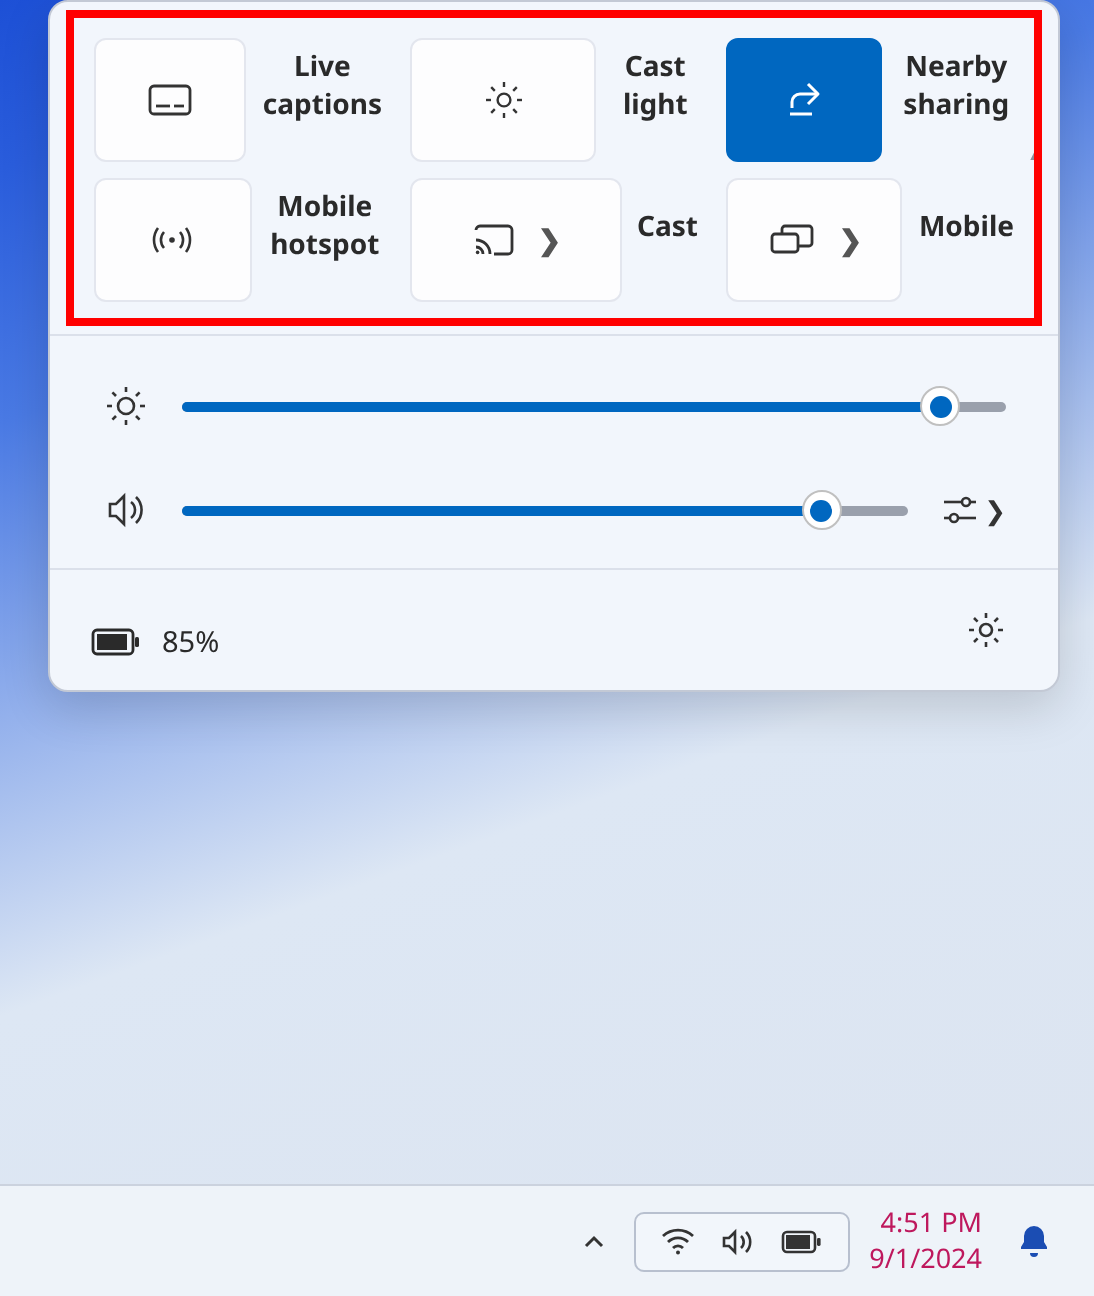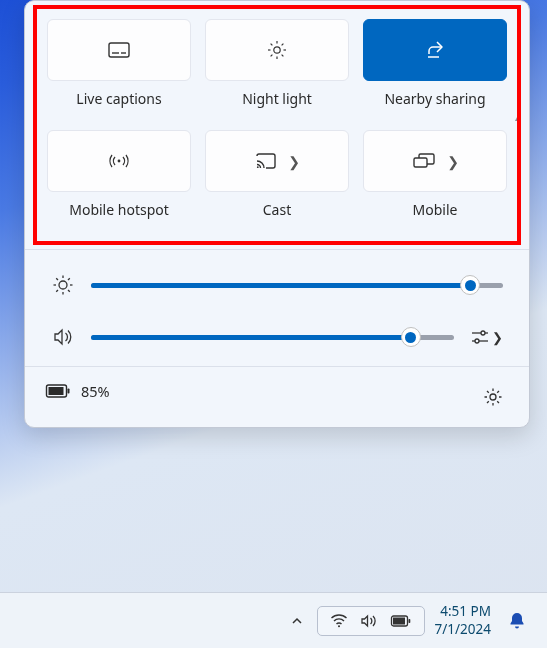--- a/index.html
+++ b/index.html
@@ -28,21 +28,21 @@
     left: 8px; right: 8px; top: 4px; bottom: 4px;
     border: 4px solid #ff0000;
     pointer-events: none;
   }
   .tiles-grid {
     display: grid;
     grid-template-columns: repeat(3, 1fr);
     column-gap: 14px;
     row-gap: 8px;
   }
-  .tile-slot { display: flex; flex-direction: column; align-items: center; gap: 8px; }
+  .tile-slot { display: flex; flex-direction: row; align-items: center; gap: 8px; font-weight: bold; }
   .tile-btn {
     width: 100%; height: 62px;
     border-radius: 6px;
     display: flex; align-items: center; justify-content: center; gap: 6px;
     background: #fdfdfe;
     border: 1px solid #e3e6ee;
     cursor: pointer;
     color: #333;
   }
   .tile-btn.active { background: #0067c0; color: #fff; border-color: #0067c0; }
@@ -71,39 +71,39 @@
   .thumb {
     position: absolute; width: 20px; height: 20px; background: #fff; border-radius: 50%;
     border: 1px solid #c0c0c0; transform: translateX(-50%);
     display: flex; align-items: center; justify-content: center;
   }
   .thumb::after { content: ""; width: 11px; height: 11px; background: #0067c0; border-radius: 50%; }
   .slider-extra { display: flex; align-items: center; gap: 2px; color: #333; cursor: pointer; }
 
   .bottom-region {
     padding: 14px 20px;
-    display: flex; align-items: flex-start; justify-content: space-between;
+    display: flex; align-items: flex-end; justify-content: space-between;
   }
   .battery-group { display: flex; align-items: center; gap: 10px; font-size: 14.5px; color: #2a2a2a; }
   .settings-btn { width: 32px; height: 32px; display: flex; align-items: center; justify-content: center; border-radius: 4px; cursor: pointer; color: #333; }
 
   .taskbar {
     position: absolute; left: 0; right: 0; bottom: 0; height: 56px;
     background: #eef3f9;
     border-top: 1px solid #cbd2de;
     display: flex; align-items: center; justify-content: flex-end;
     padding: 0 14px; gap: 6px;
   }
   .tray-chevron { width: 28px; height: 40px; display:flex; align-items:center; justify-content:center; cursor:pointer; border-radius:4px; color:#333;}
   .tray-group {
     display: flex; align-items: center; gap: 12px;
     padding: 6px 12px; border: 1px solid #b8c0cf; border-radius: 5px; background: #f2f6fb;
     cursor: pointer; color: #333;
   }
-  .clock { display: flex; flex-direction: column; align-items: flex-end; font-size: 13.5px; color: #0c4a6e; line-height: 1.3; padding: 0 4px; cursor: pointer;}
+  .clock { display: flex; flex-direction: column; align-items: flex-end; font-size: 13.5px; color: #be185d; line-height: 1.3; padding: 0 4px; cursor: pointer;}
   .notif-btn { width: 32px; height: 40px; display:flex; align-items:center; justify-content:center; cursor:pointer; color:#1b4db3; }
 
   svg { display: block; }
 </style>
 </head>
 <body>
 
 <div class="panel">
 
   <div class="tiles-region">
@@ -131,21 +131,21 @@
                 <line x1="11" y1="17.5" x2="11" y2="20"></line>
               <line x1="2" y1="11" x2="4.5" y2="11"></line>
                 <line x1="17.5" y1="11" x2="20" y2="11"></line>
               <line x1="4.6" y1="4.6" x2="6.4" y2="6.4"></line>
                 <line x1="15.6" y1="15.6" x2="17.4" y2="17.4"></line>
               <line x1="4.6" y1="17.4" x2="6.4" y2="15.6"></line>
                 <line x1="15.6" y1="6.4" x2="17.4" y2="4.6"></line>
             </svg>
           </span>
         </div>
-        <div class="tile-label">Night light</div>
+        <div class="tile-label">Cast light</div>
       </div>
 
       <div class="tile-slot">
         <div class="tile-btn active">
           <span>
             <svg width="22" height="22" viewBox="0 0 22 22" fill="none" stroke="currentColor" stroke-width="1.5">
               <path d="M13 3 l5 5 l-5 5" stroke-linejoin="round"></path>
               <path d="M18 8 H9 a4 4 0 0 0 -4 4 v3"></path>
               <path d="M4 18 h11"></path>
             </svg>
@@ -303,21 +303,21 @@
     <span>
       <svg width="22" height="14" viewBox="0 0 22 14" fill="none" stroke="currentColor" stroke-width="1.3">
         <rect x="1.5" y="2" width="16" height="10" rx="2"></rect>
         <rect x="18.5" y="5" width="1.8" height="4" rx="0.7" fill="currentColor" stroke="none"></rect>
         <rect x="3" y="3.5" width="12" height="7" fill="currentColor" stroke="none"></rect>
       </svg>
     </span>
   </div>
   <div class="clock">
     <span>4:51 PM</span>
-    <span>7/1/2024</span>
+    <span>9/1/2024</span>
   </div>
   <div class="notif-btn">
     <span>
       <svg width="20" height="20" viewBox="0 0 20 20" fill="currentColor">
         <path d="M10 2 a5 5 0 0 1 5 5 v3 l1.5 2.5 v1 h-13 v-1 L5 10 v-3 a5 5 0 0 1 5 -5 z"></path>
         <path d="M8 15.5 a2 2 0 0 0 4 0 z"></path>
       </svg>
     </span>
   </div>
 </div>

